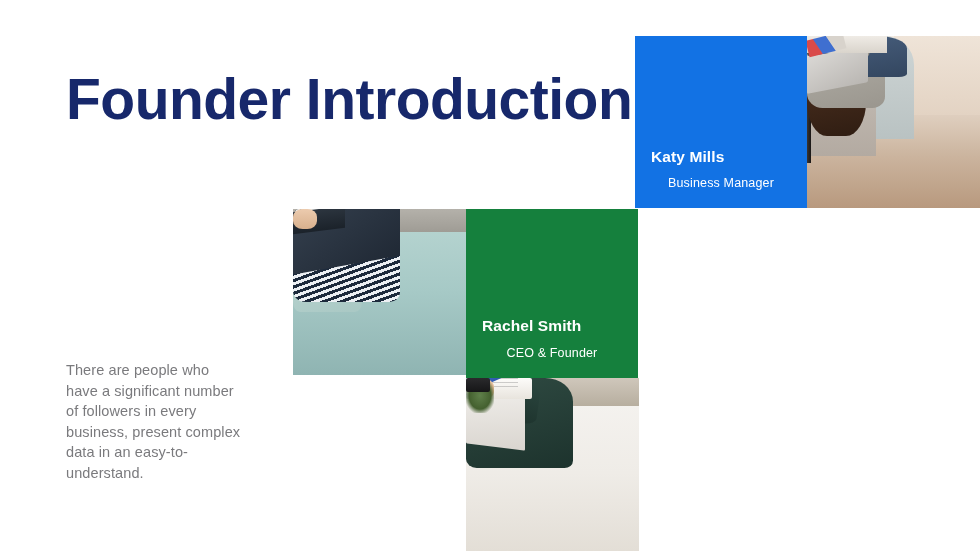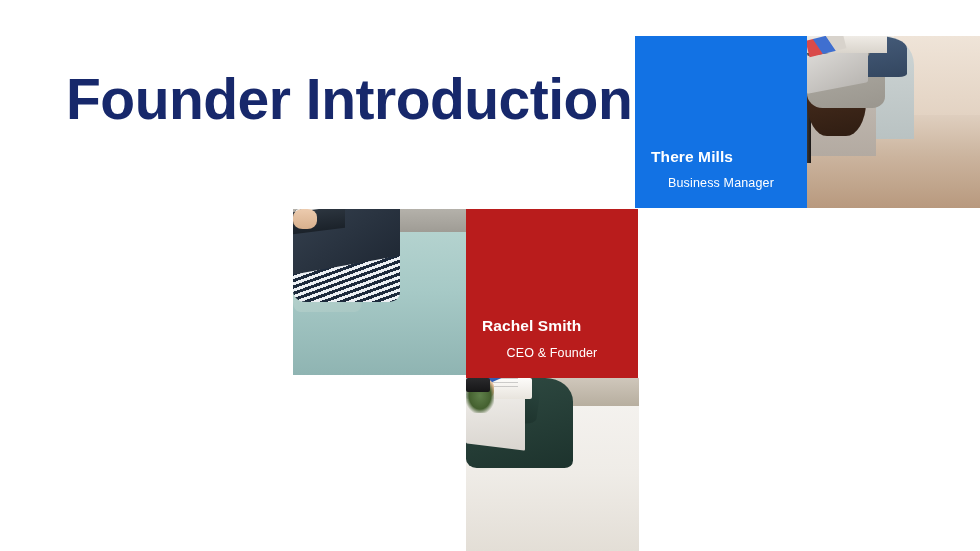--- a/index.html
+++ b/index.html
@@ -367,23 +367,24 @@
     border-radius: 2px;
   }
 </style>
 </head>
 <body>
 
 <div class="slide">
 
   <div class="title">Founder Introduction</div>
 
+  <div class="body-text">There are people who have a significant number of followers in every business, present complex data in an easy-to-understand.</div>
 
   <div class="card" style="left:635px; top:36px; width:172px; height:172px; background:#1272e4;">
-    <div class="name" style="top:112px;">There Mills</div>
+    <div class="name" style="top:112px;">Katy Mills</div>
     <div class="role" style="top:140px;">Business Manager</div>
   </div>
 
   <div class="photo" style="left:807px; top:36px; width:173px; height:172px;">
     <div class="layer p1-bg"></div>
     <div class="layer p1-wall" style="position:absolute;"></div>
     <div class="layer p1-shelf" style="position:absolute;"></div>
     <div class="layer p1-plant" style="position:absolute;"></div>
     <div class="layer p1-vase" style="position:absolute;"></div>
     <div class="layer p1-sofa" style="position:absolute;"></div>
@@ -411,21 +412,21 @@
     <div class="layer p2-hair" style="position:absolute;"></div>
     <div class="layer p2-face" style="position:absolute;"></div>
     <div class="layer p2-shirt" style="position:absolute;"></div>
     <div class="layer p2-arm-r" style="position:absolute;"></div>
     <div class="layer p2-sock" style="position:absolute;"></div>
     <div class="layer p2-laptop" style="position:absolute;"></div>
     <div class="layer p2-laptop-key" style="position:absolute;"></div>
     <div class="layer p2-hand" style="position:absolute;"></div>
   </div>
 
-  <div class="card" style="left:466px; top:209px; width:172px; height:204px; background:#b91c1c;">
+  <div class="card" style="left:466px; top:209px; width:172px; height:204px; background:#15803d;">
     <div class="name" style="top:108px;">Rachel Smith</div>
     <div class="role" style="top:137px;">CEO &amp; Founder</div>
   </div>
 
   <div class="photo" style="left:466px; top:378px; width:173px; height:173px;">
     <div class="layer p3-bg"></div>
     <div class="layer p3-blind" style="position:absolute;"></div>
     <div class="layer p3-window" style="position:absolute;"></div>
     <div class="layer p3-window-bar" style="position:absolute;"></div>
     <div class="layer p3-sofa" style="position:absolute;"></div>

